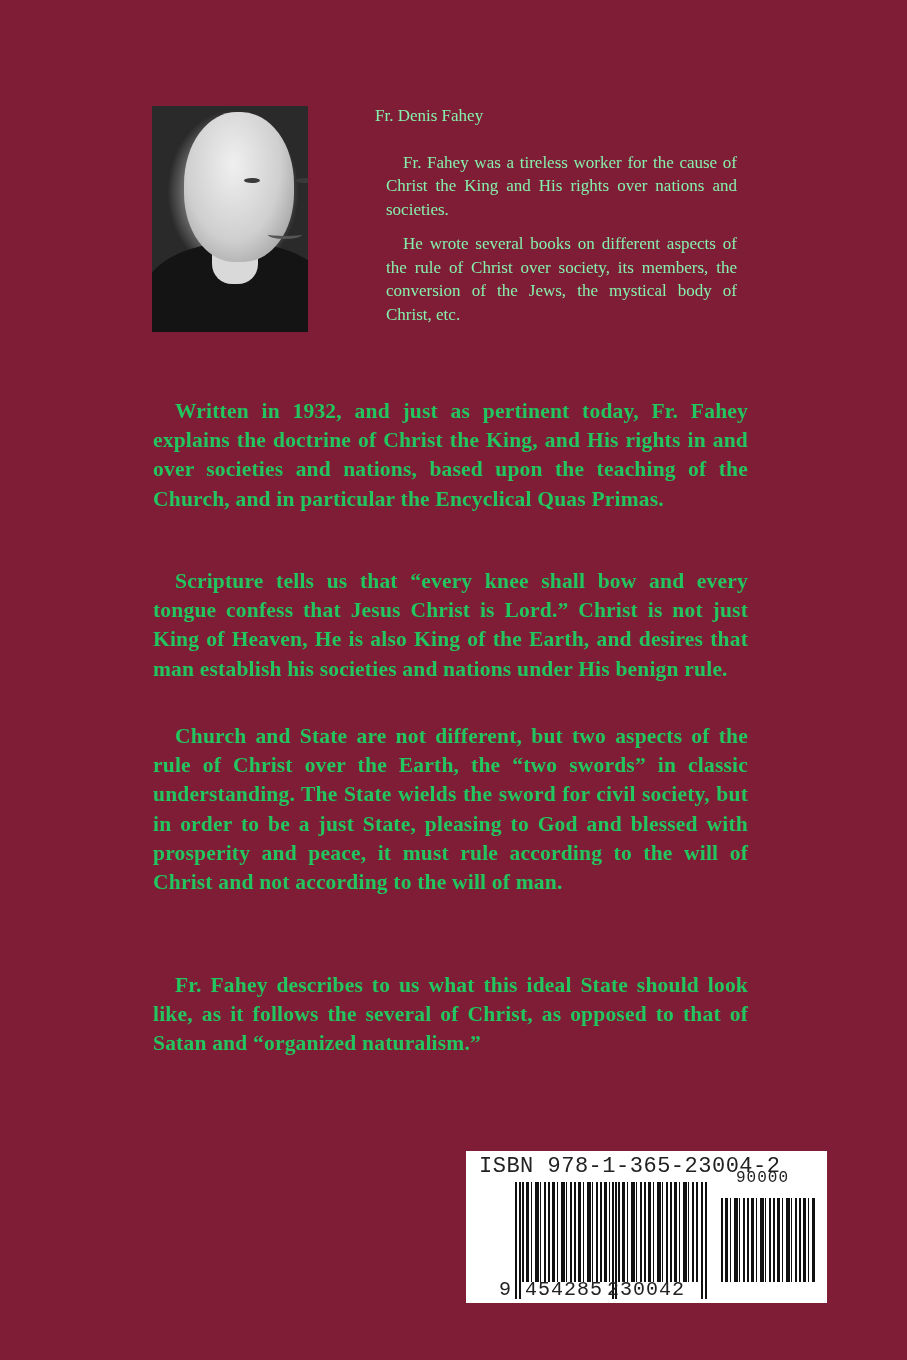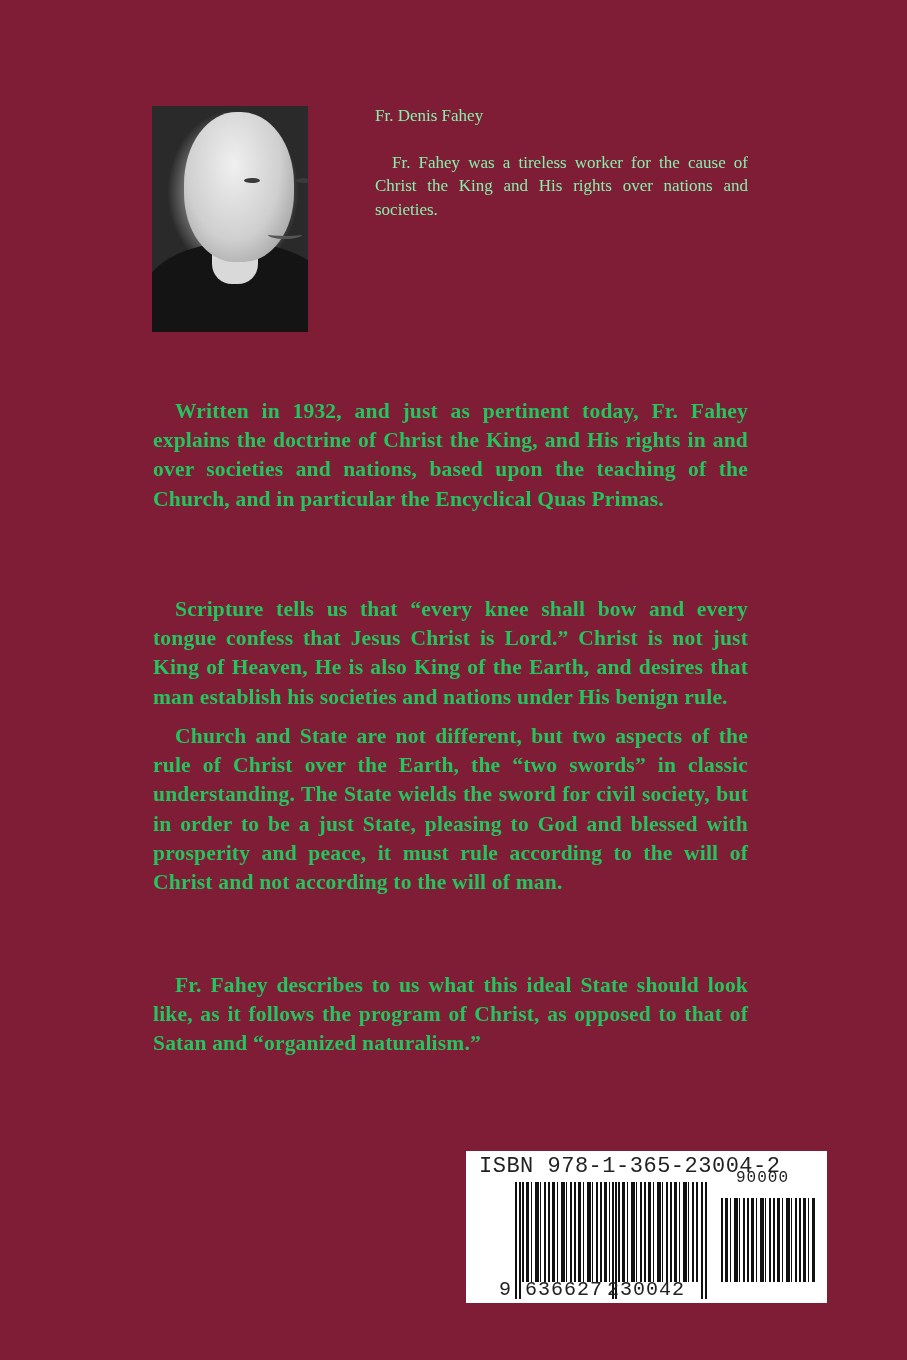--- a/index.html
+++ b/index.html
@@ -33,31 +33,31 @@
     .photo .eye { position: absolute; width: 16px; height: 5px; background: #3a3a3a; border-radius: 50%; top: 66px; }
     .photo .eye.l { left: 60px; }
     .photo .eye.r { left: 112px; }
     .photo .mouth { position: absolute; left: 84px; top: 118px; width: 34px; height: 6px; border-bottom: 3px solid #555; border-radius: 0 0 50% 50%; }
 
     .author-block {
       position: absolute; left: 375px; top: 104px; width: 373px;
       font-size: 17px; line-height: 23.5px; color: #86efac;
     }
     .author-name { margin: 0 0 23px 0; }
-    .author-bio p { margin: 0; text-align: justify; text-indent: 17px; }
+    .author-bio p { margin: 11px; text-align: justify; text-indent: 17px; }
 
     .main-text {
       position: absolute; left: 153px; width: 595px;
       font-weight: bold; font-size: 21.5px; line-height: 29.2px;
       color: #22c55e;
     }
     .main-text p { margin: 0; text-align: justify; text-indent: 22px; letter-spacing: 0.2px; }
     .main-text p.last { text-align-last: left; }
     #p1 { top: 397px; }
-    #p2 { top: 595px; font-family: Liberation Serif, serif; }
+    #p2 { top: 567px; font-family: Liberation Serif, serif; }
     #p3 { top: 722px; }
     #p4 { top: 971px; }
 
     .barcode-box {
       position: absolute; left: 466px; top: 1151px; width: 361px; height: 152px;
       background: #ffffff; color: #222;
       font-family: "Liberation Mono", "DejaVu Sans Mono", monospace;
     }
     .isbn-text { position: absolute; left: 13px; top: 3px; font-size: 22px; letter-spacing: 0.5px; }
     .price-text { position: absolute; left: 270px; top: 18px; font-size: 16px; letter-spacing: 1px; }
@@ -91,41 +91,42 @@
     <div class="eye l"></div>
     <div class="eye r"></div>
     <div class="mouth"></div>
   </div>
 </div>
 
 <div class="author-block">
   <div class="author-name">Fr. Denis Fahey</div>
   <div class="author-bio">
     <p>Fr. Fahey was a tireless worker for the cause of Christ the King and His rights over nations and societies.</p>
+    <p class="last">He wrote several books on different aspects of the rule of Christ over society, its members, the conversion of the Jews, the mystical body of Christ, etc.</p>
   </div>
 </div>
 
 <div class="main-text" id="p1">
   <p class="last">Written in 1932, and just as pertinent today, Fr. Fahey explains the doctrine of Christ the King, and His rights in and over societies and nations, based upon the teaching of the Church, and in particular the Encyclical Quas Primas.</p>
 </div>
 <div class="main-text" id="p2">
   <p class="last">Scripture tells us that “every knee shall bow and every tongue confess that Jesus Christ is Lord.” Christ is not just King of Heaven, He is also King of the Earth, and desires that man establish his societies and nations under His benign rule.</p>
 </div>
 <div class="main-text" id="p3">
   <p class="last">Church and State are not different, but two aspects of the rule of Christ over the Earth, the “two swords” in classic understanding. The State wields the sword for civil society, but in order to be a just State, pleasing to God and blessed with prosperity and peace, it must rule according to the will of Christ and not according to the will of man.</p>
 </div>
 <div class="main-text" id="p4">
-  <p class="last">Fr. Fahey describes to us what this ideal State should look like, as it follows the program of Christ, as opposed to that of Satan and “organized naturalism.”</p>
+  <p class="last">Fr. Fahey describes to us what this ideal State should look like, as it follows the several of Christ, as opposed to that of Satan and “organized naturalism.”</p>
 </div>
 
 <div class="barcode-box">
   <div class="isbn-text">ISBN 978-1-365-23004-2</div>
   <div class="price-text">90000</div>
   <div class="bars guard-l"></div>
   <div class="bars main-l"></div>
   <div class="bars guard-m"></div>
   <div class="bars main-r"></div>
   <div class="bars guard-r"></div>
   <div class="bars addon"></div>
   <div class="ean-digits ean-first">9</div>
-  <div class="ean-digits ean-left">636627</div>
+  <div class="ean-digits ean-left">454285</div>
   <div class="ean-digits ean-right">230042</div>
 </div>
 
 </body></html>

